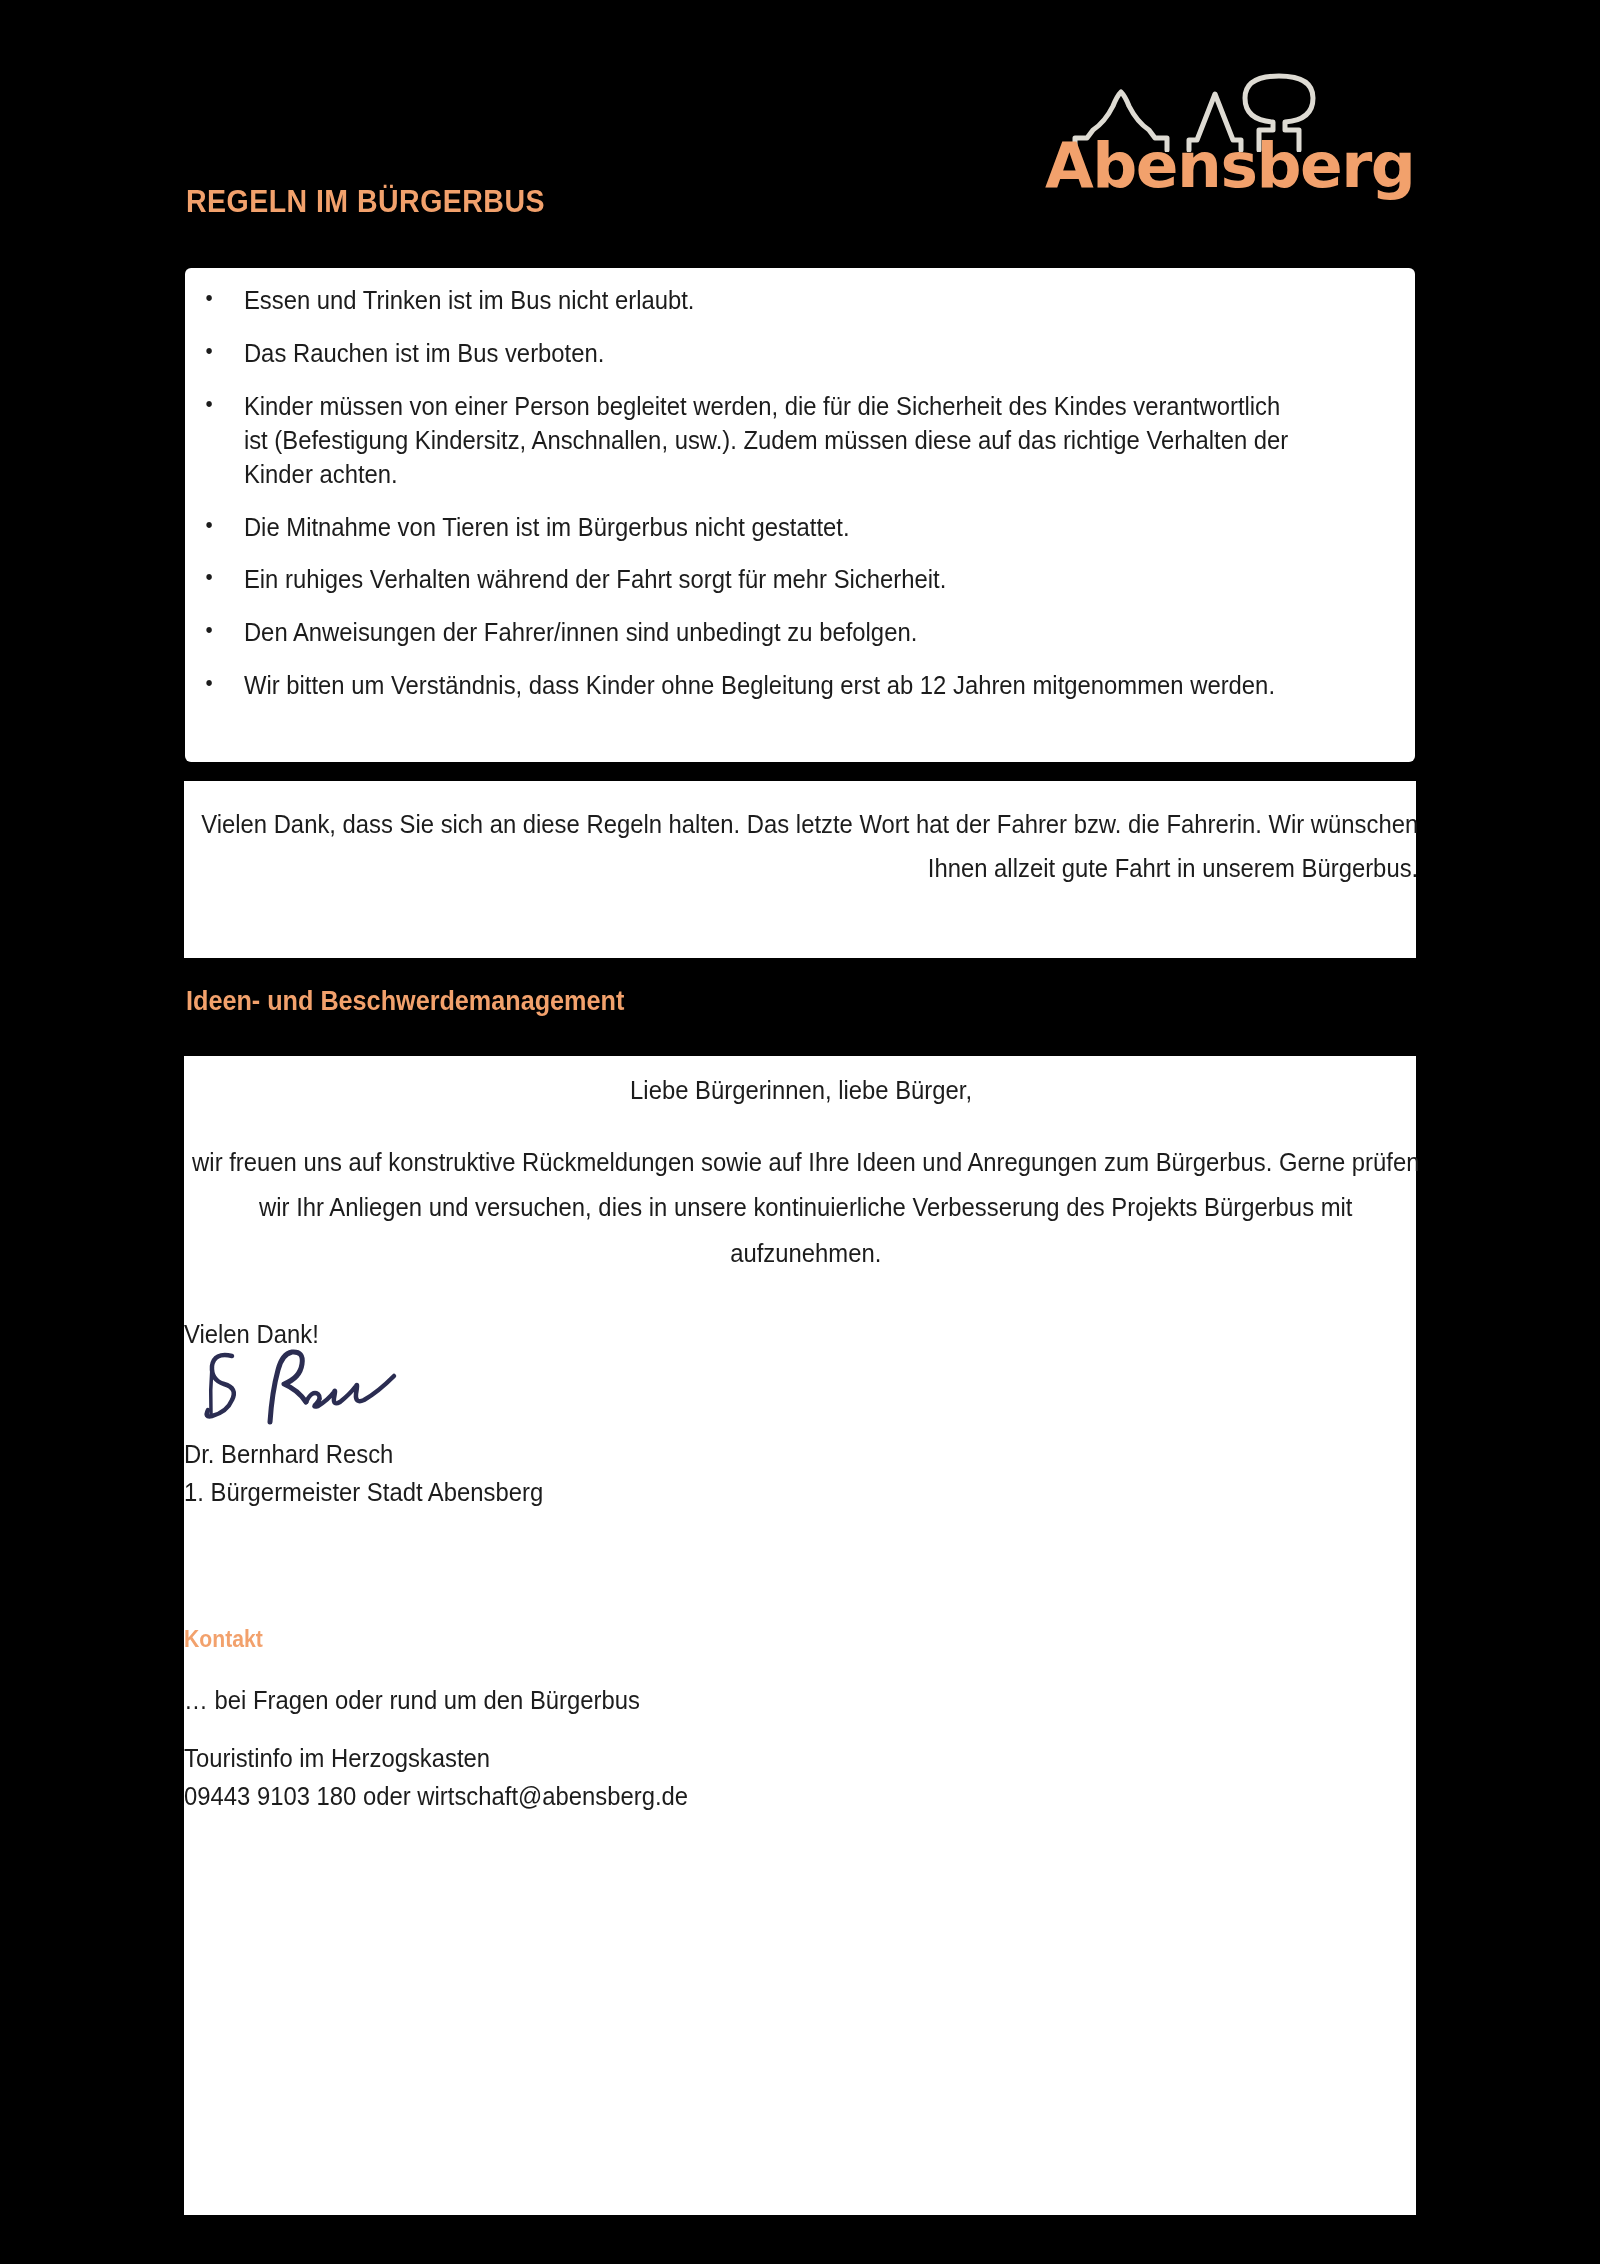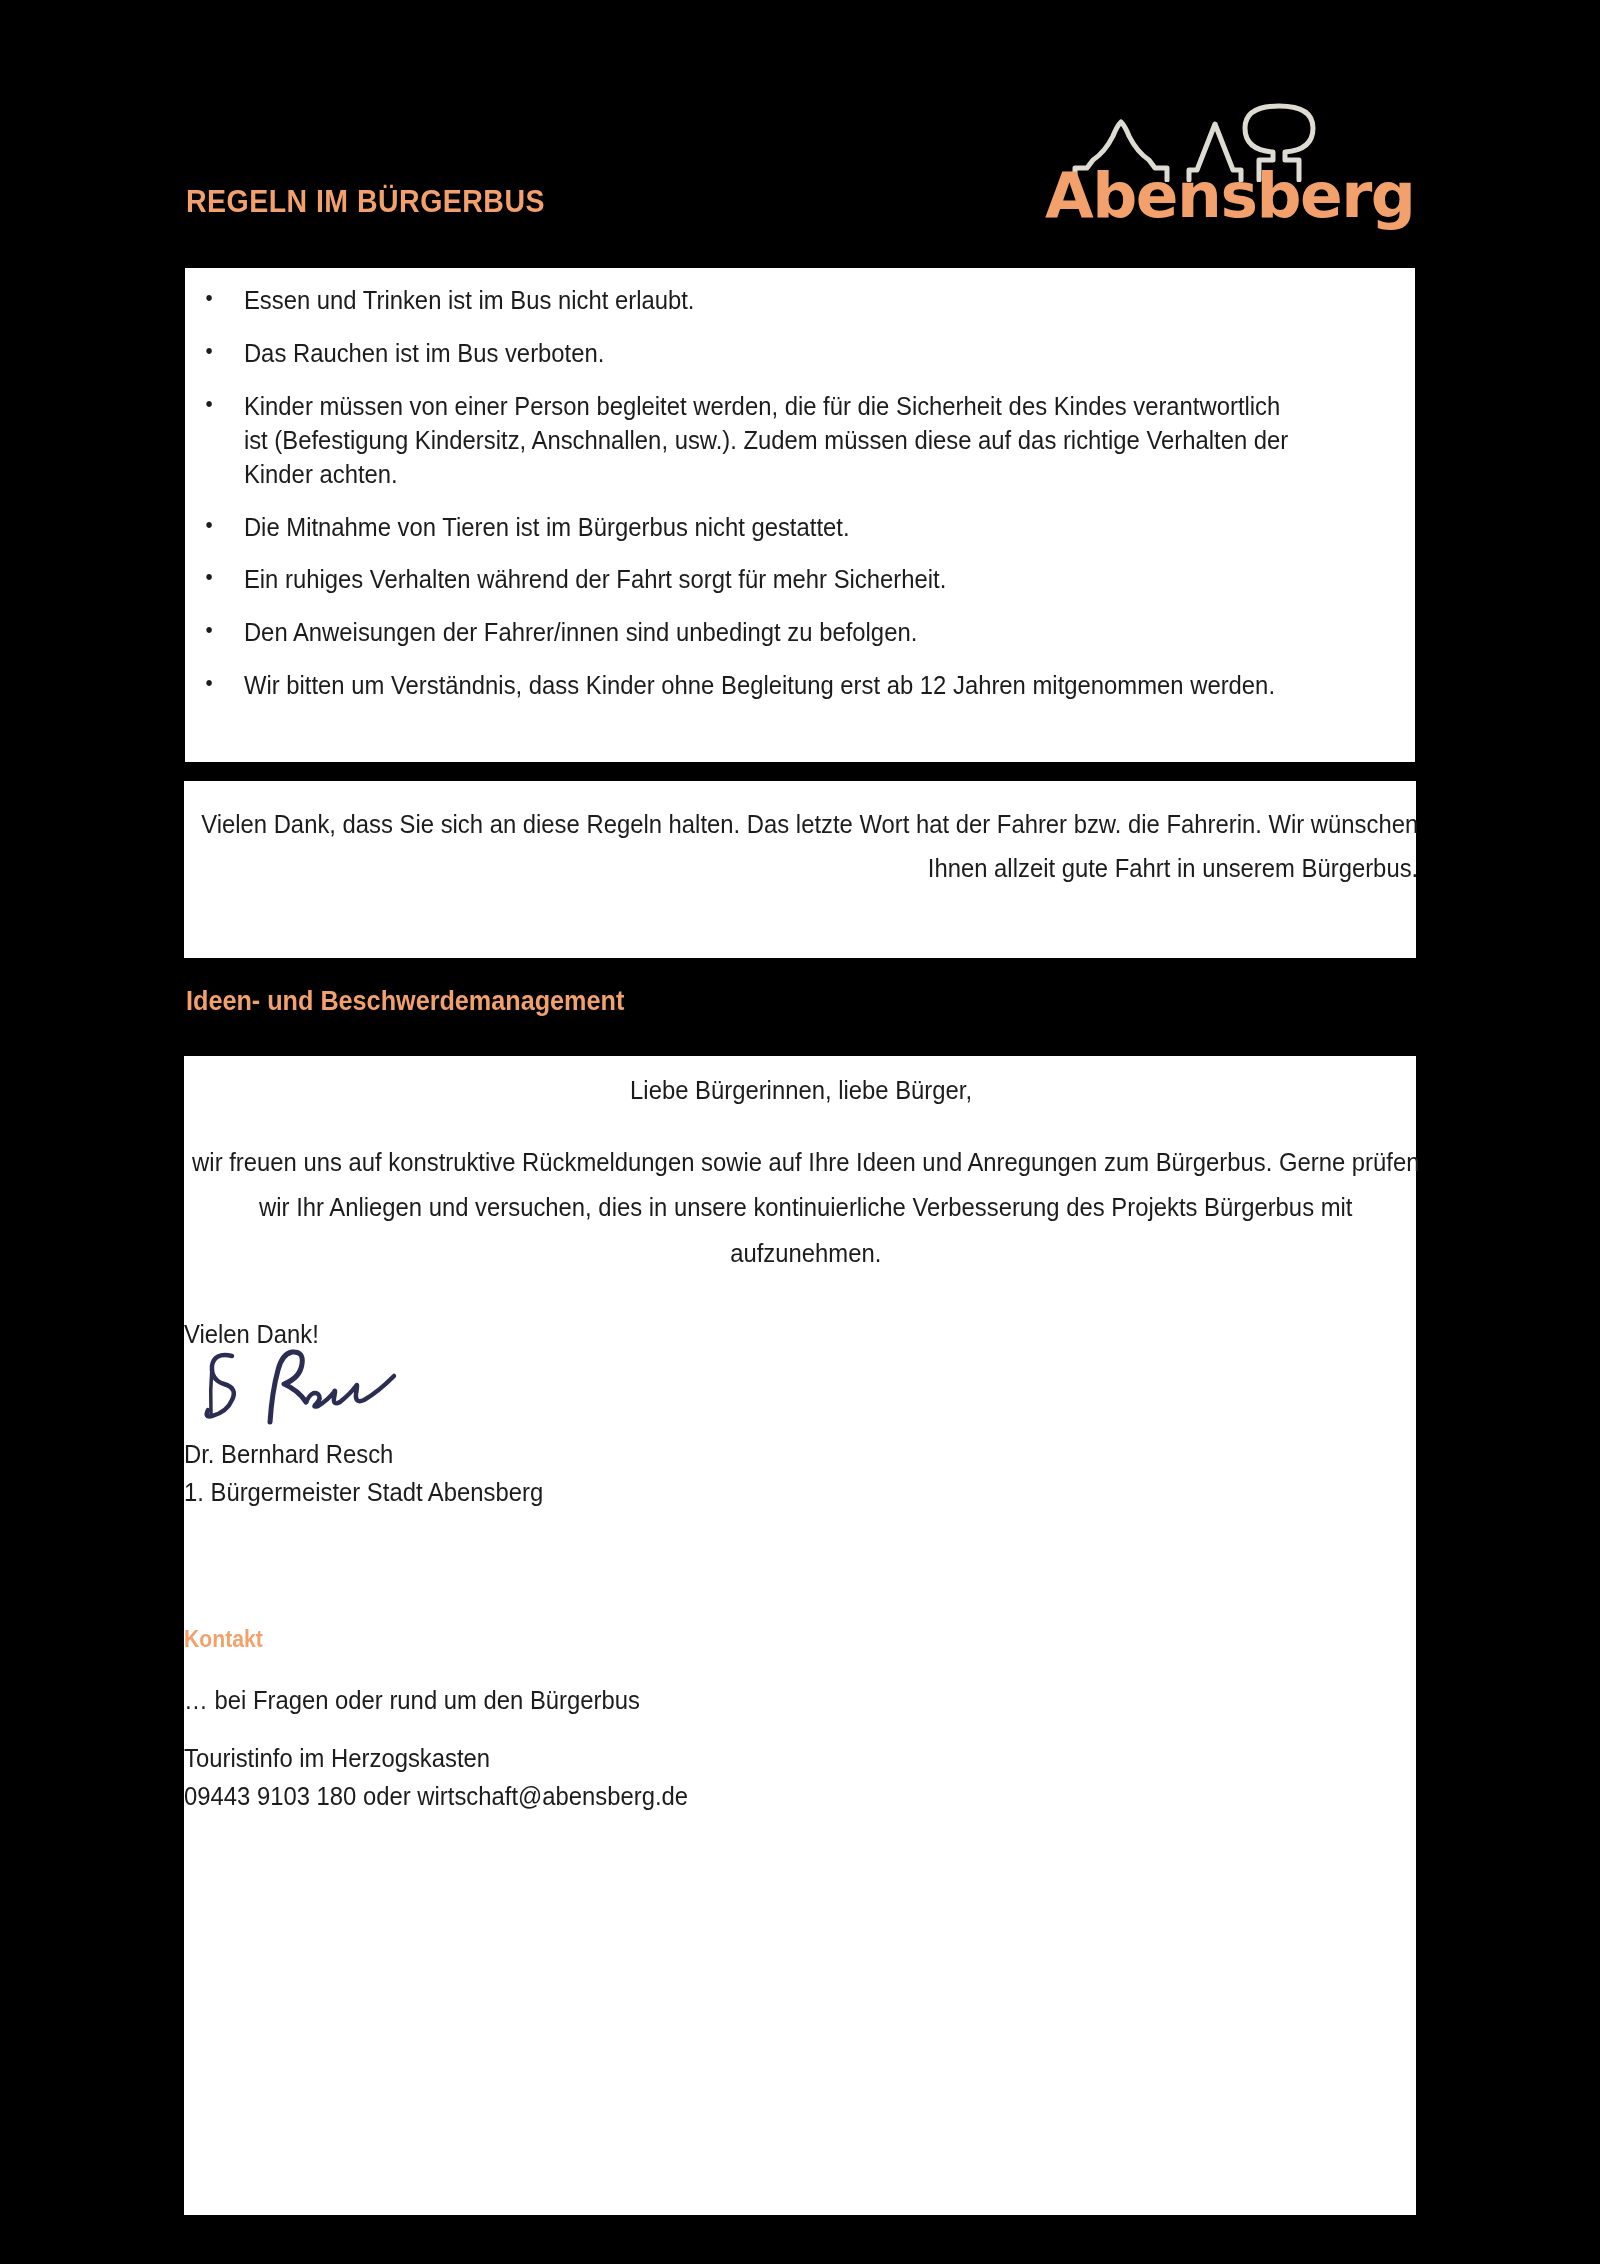--- a/index.html
+++ b/index.html
@@ -34,21 +34,21 @@
     transform: scaleX(0.92);
     transform-origin: left center;
     white-space: nowrap;
     line-height: 1;
   }
 
   
   #city-logo {
     position: absolute;
     left: 1045px;
-    top: 92px;
+    top: 62px;
     width: 360px;
     height: 180px;
     text-align: right;
   }
   #logo-skyline {
     position: absolute;
     left: 18px;
     top: 0px;
     width: 290px;
     height: 90px;
@@ -81,20 +81,21 @@
   
   .panel {
     position: absolute;
     background: #ffffff;
   }
   #rules-panel {
     left: 185px;
     top: 268px;
     width: 1230px;
     height: 494px;
+    border-radius: 6px;
   }
   #thanks-panel {
     left: 184px;
     top: 781px;
     width: 1232px;
     height: 177px;
     text-align: right;
   }
   #feedback-panel {
     left: 184px;

